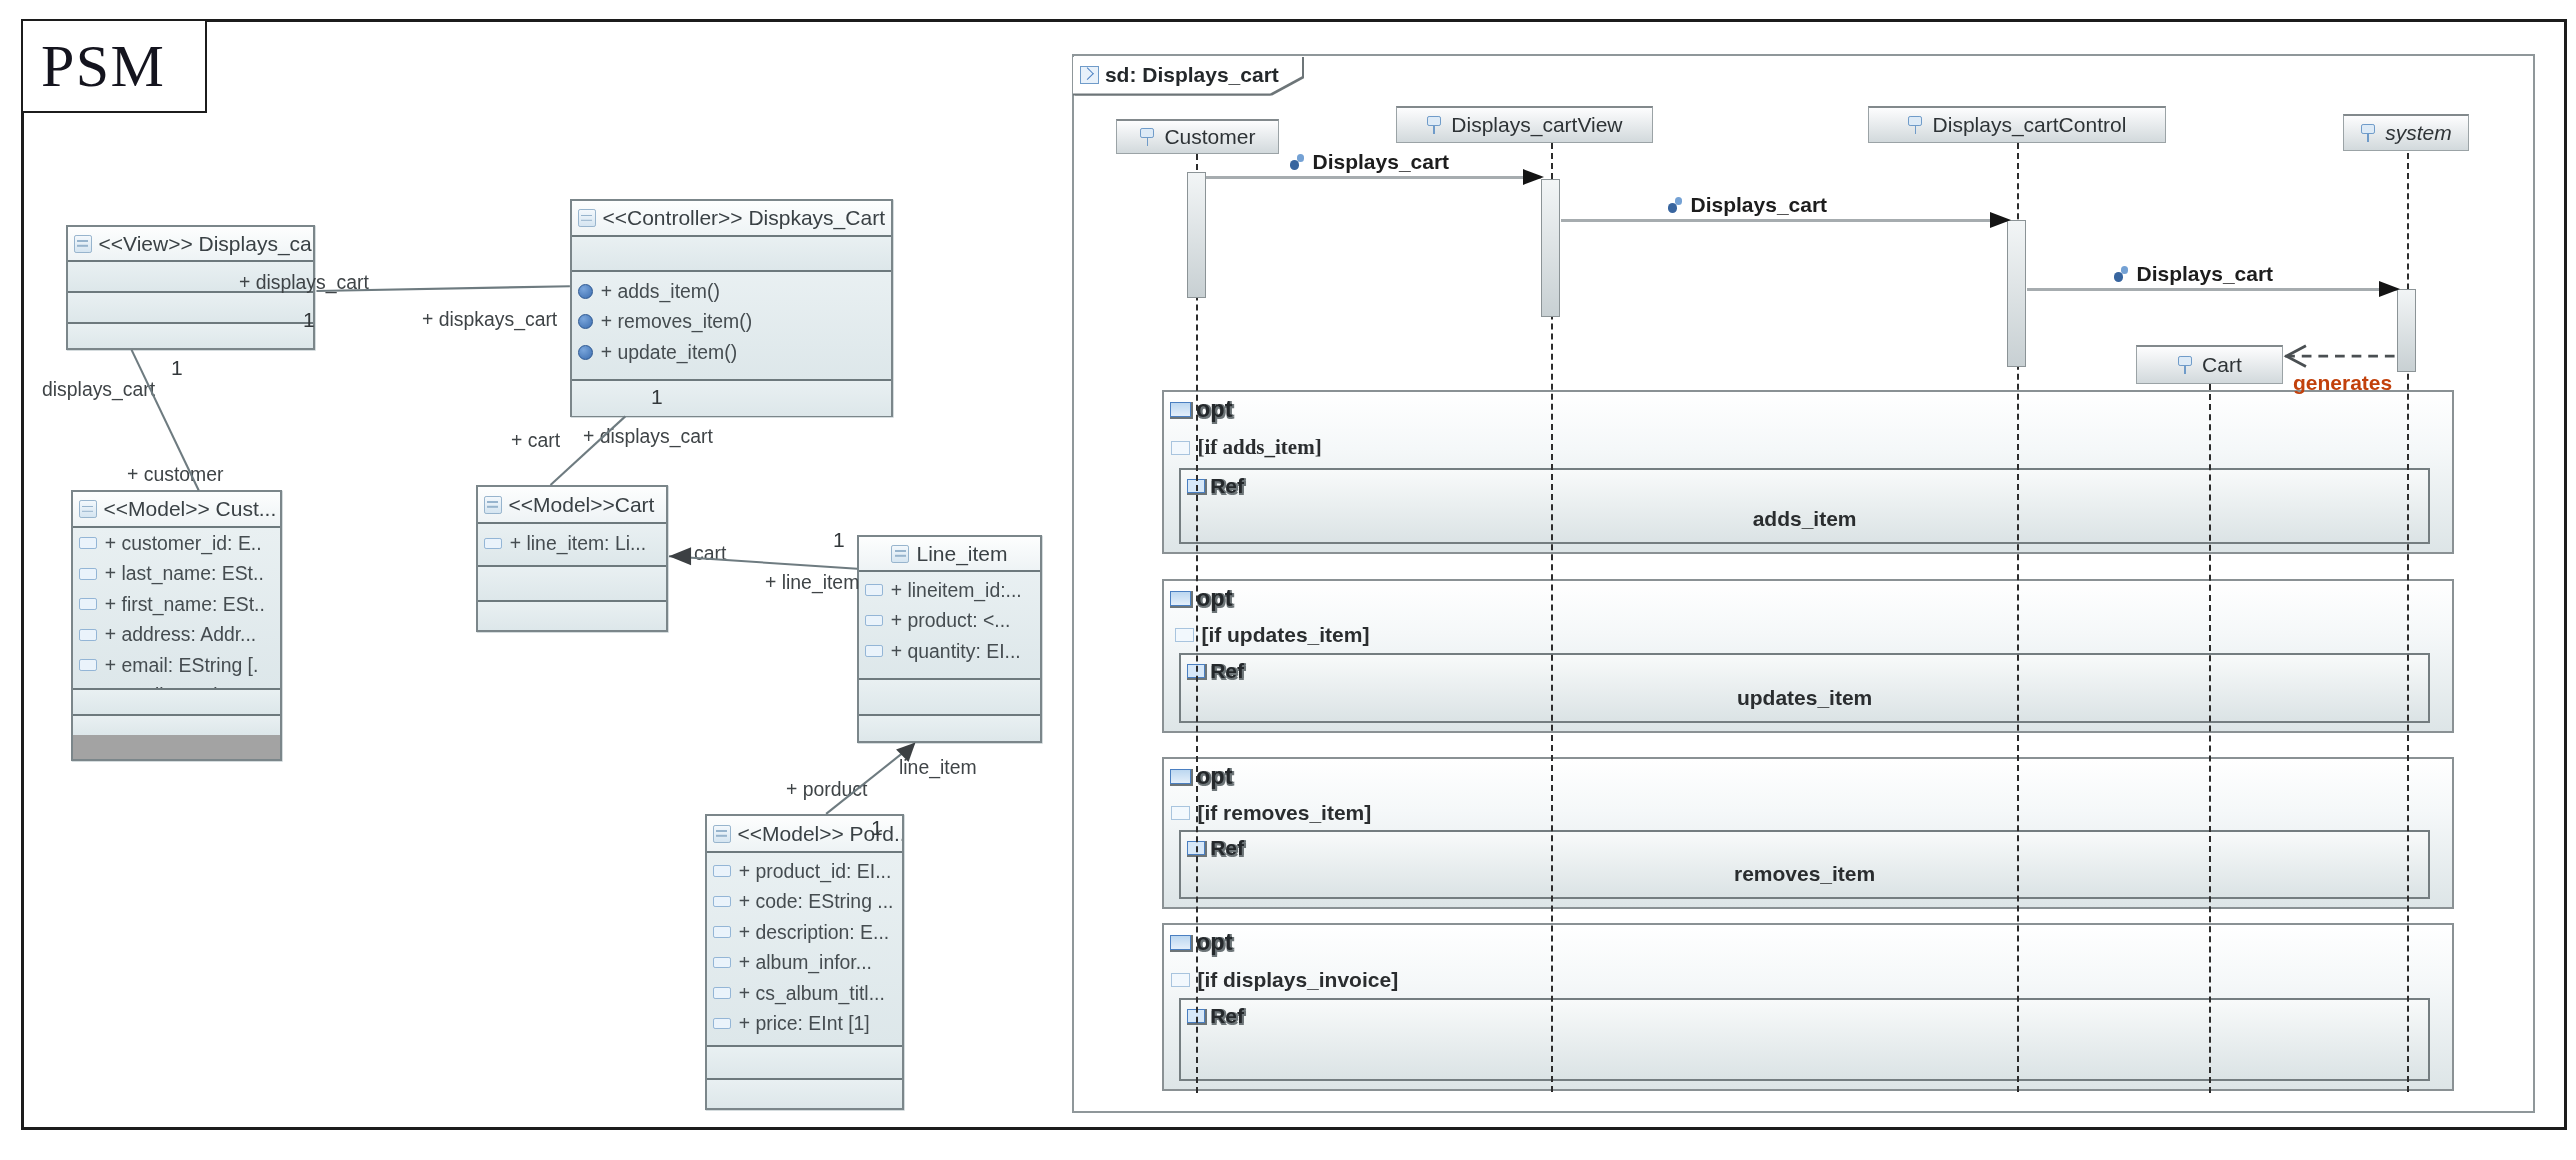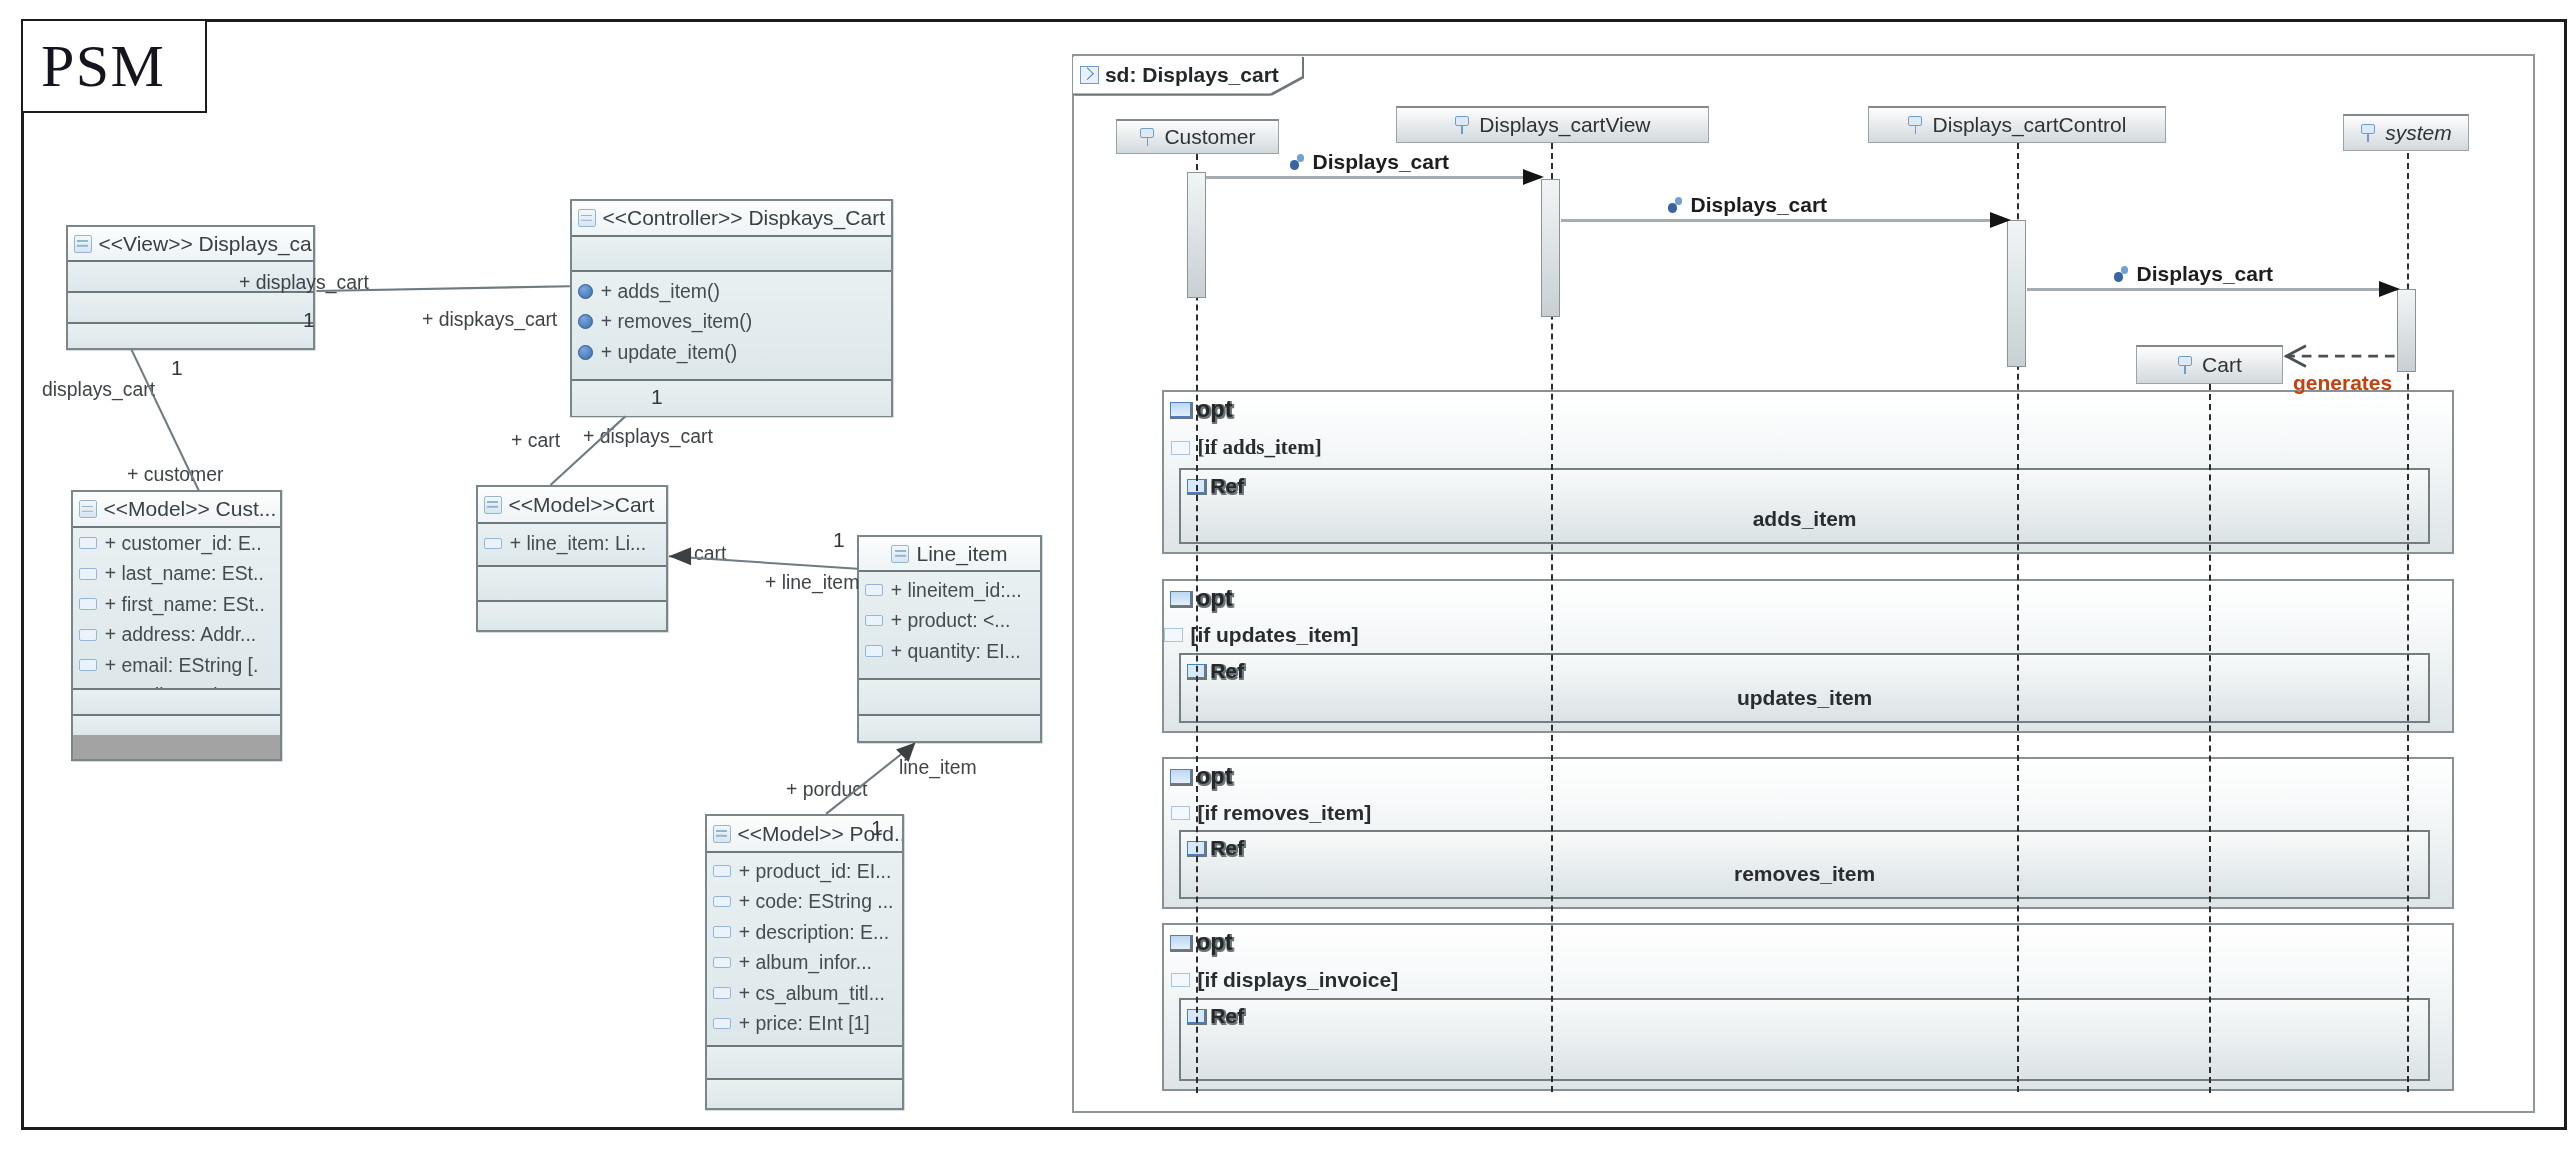--- a/index.html
+++ b/index.html
@@ -290,21 +290,21 @@
     </div>
   </div>
 
   <div class="abs opt-frame" style="top:579px;height:154px;">
     <div class="opt-tab tab-wrap">
         <div class="ptab">
           <span class="ic-opt"></span>
           <span>opt</span>
         </div>
       </div>
-    <div class="guard" style="left:0;top:42px;">
+    <div class="guard" style="left:11px;top:42px;">
       <span class="ic-guard"></span>
       <span>[if updates_item]</span>
     </div>
     <div class="ref-box" style="top:72px;bottom:8.3px;">
       <div class="ref-tab tab-wrap">
           <div class="ptab">
             <span class="ic-ref"></span>
             <span>Ref</span>
           </div>
         </div>
@@ -363,21 +363,21 @@
 
   <div class="abs act" style="left:1187px;top:172px;height:126px;"></div>
   <div class="abs act" style="left:1541px;top:179px;height:138px;"></div>
   <div class="abs act" style="left:2007px;top:220px;height:147px;"></div>
   <div class="abs act" style="left:2397px;top:289px;height:83px;"></div>
 
   <div class="abs ll-head" style="left:1116px;top:119px;width:163px;height:35px;">
     <span class="ic-ll"></span>
     <span>Customer</span>
   </div>
-  <div class="abs ll-head" style="left:1396px;top:106px;width:313px;height:37px;">
+  <div class="abs ll-head" style="left:1396px;top:106px;width:257px;height:37px;">
     <span class="ic-ll"></span>
     <span>Displays_cartView</span>
   </div>
   <div class="abs ll-head" style="left:1868px;top:106px;width:298px;height:37px;">
     <span class="ic-ll"></span>
     <span>Displays_cartControl</span>
   </div>
   <div class="abs ll-head" style="left:2343px;top:114px;width:126px;height:37px;font-style:italic;">
     <span class="ic-ll"></span>
     <span>system</span>

